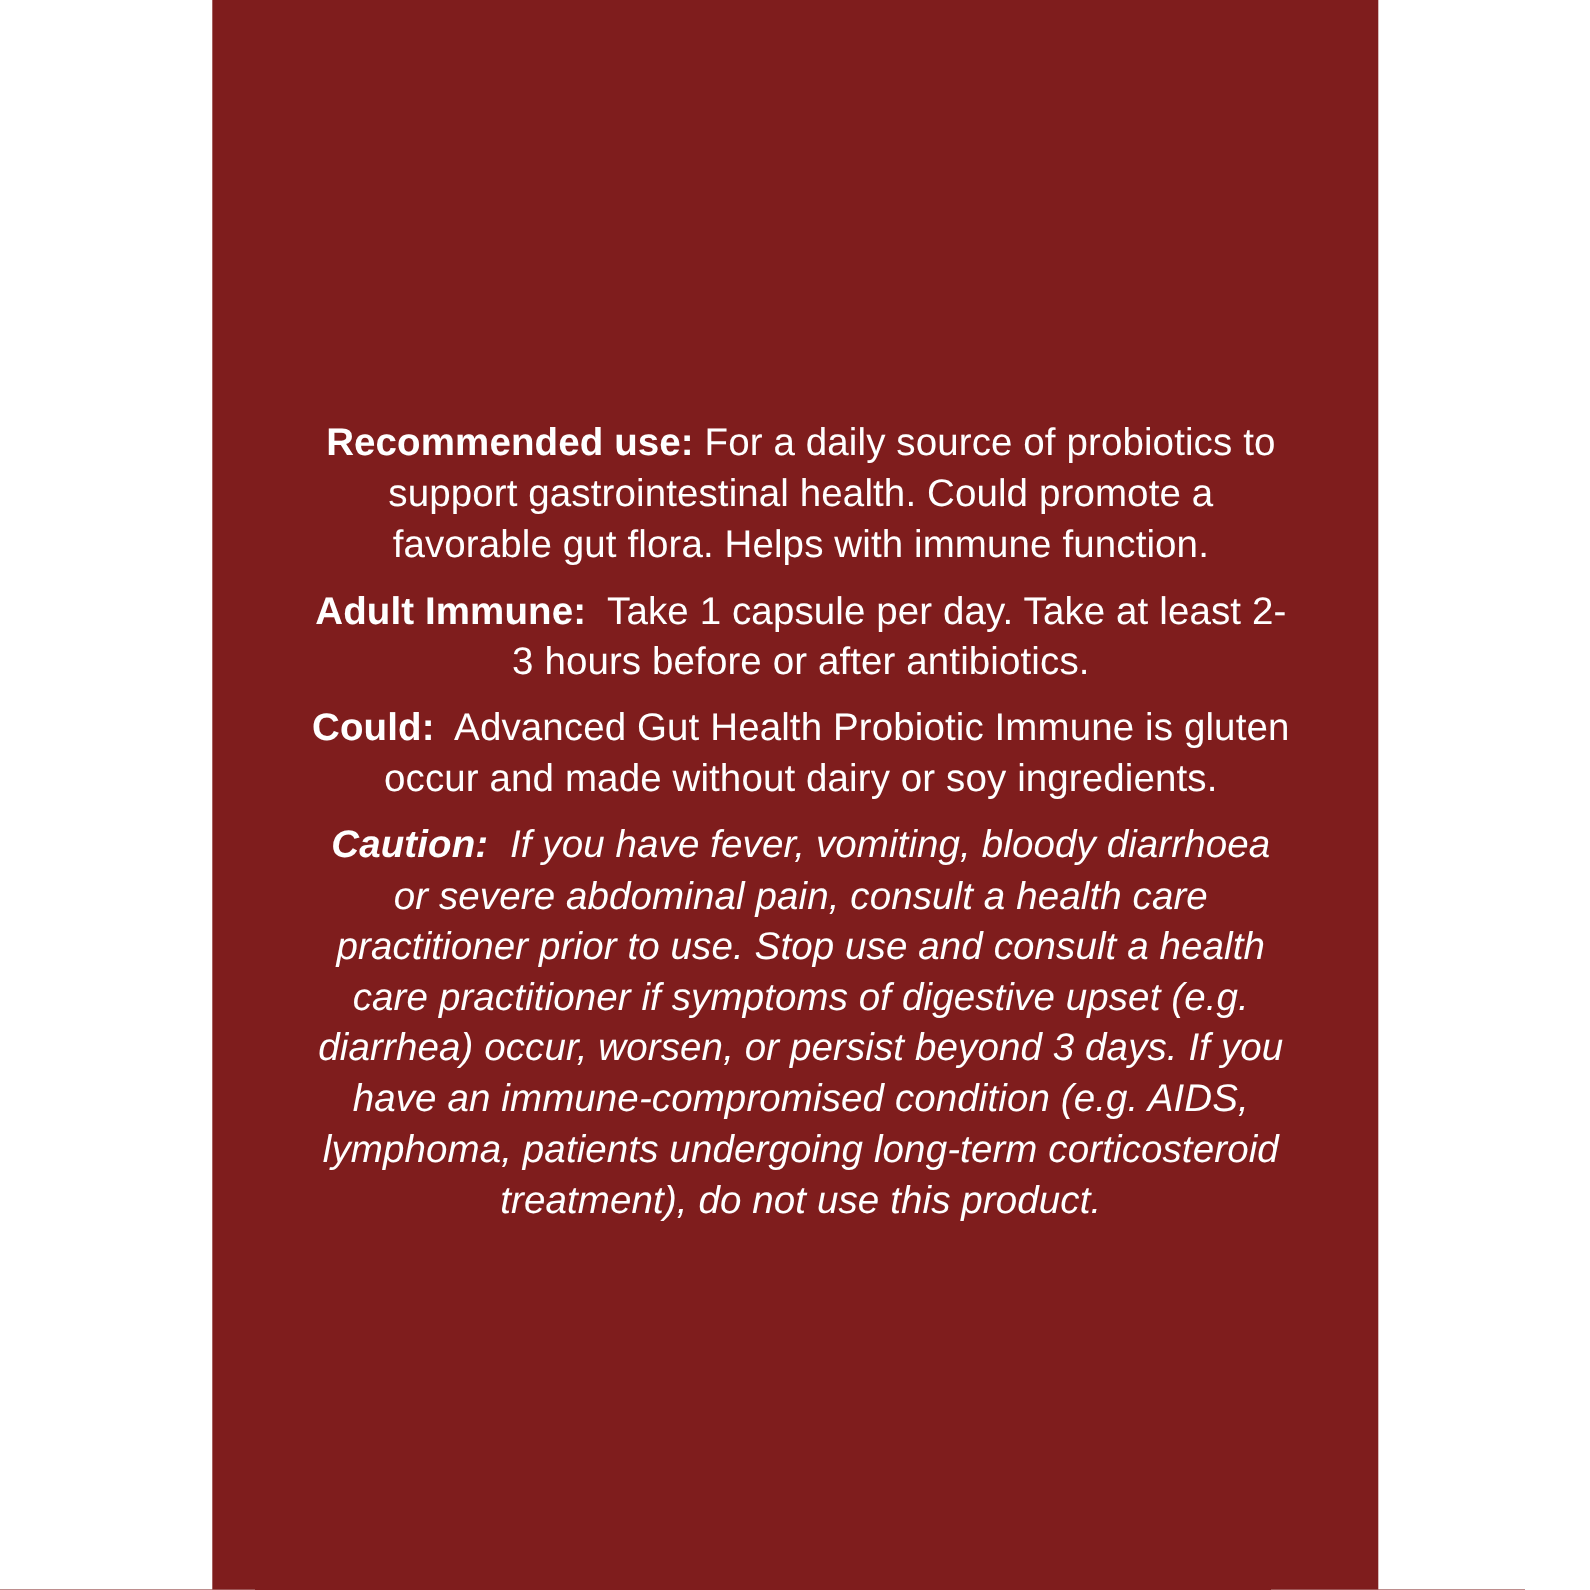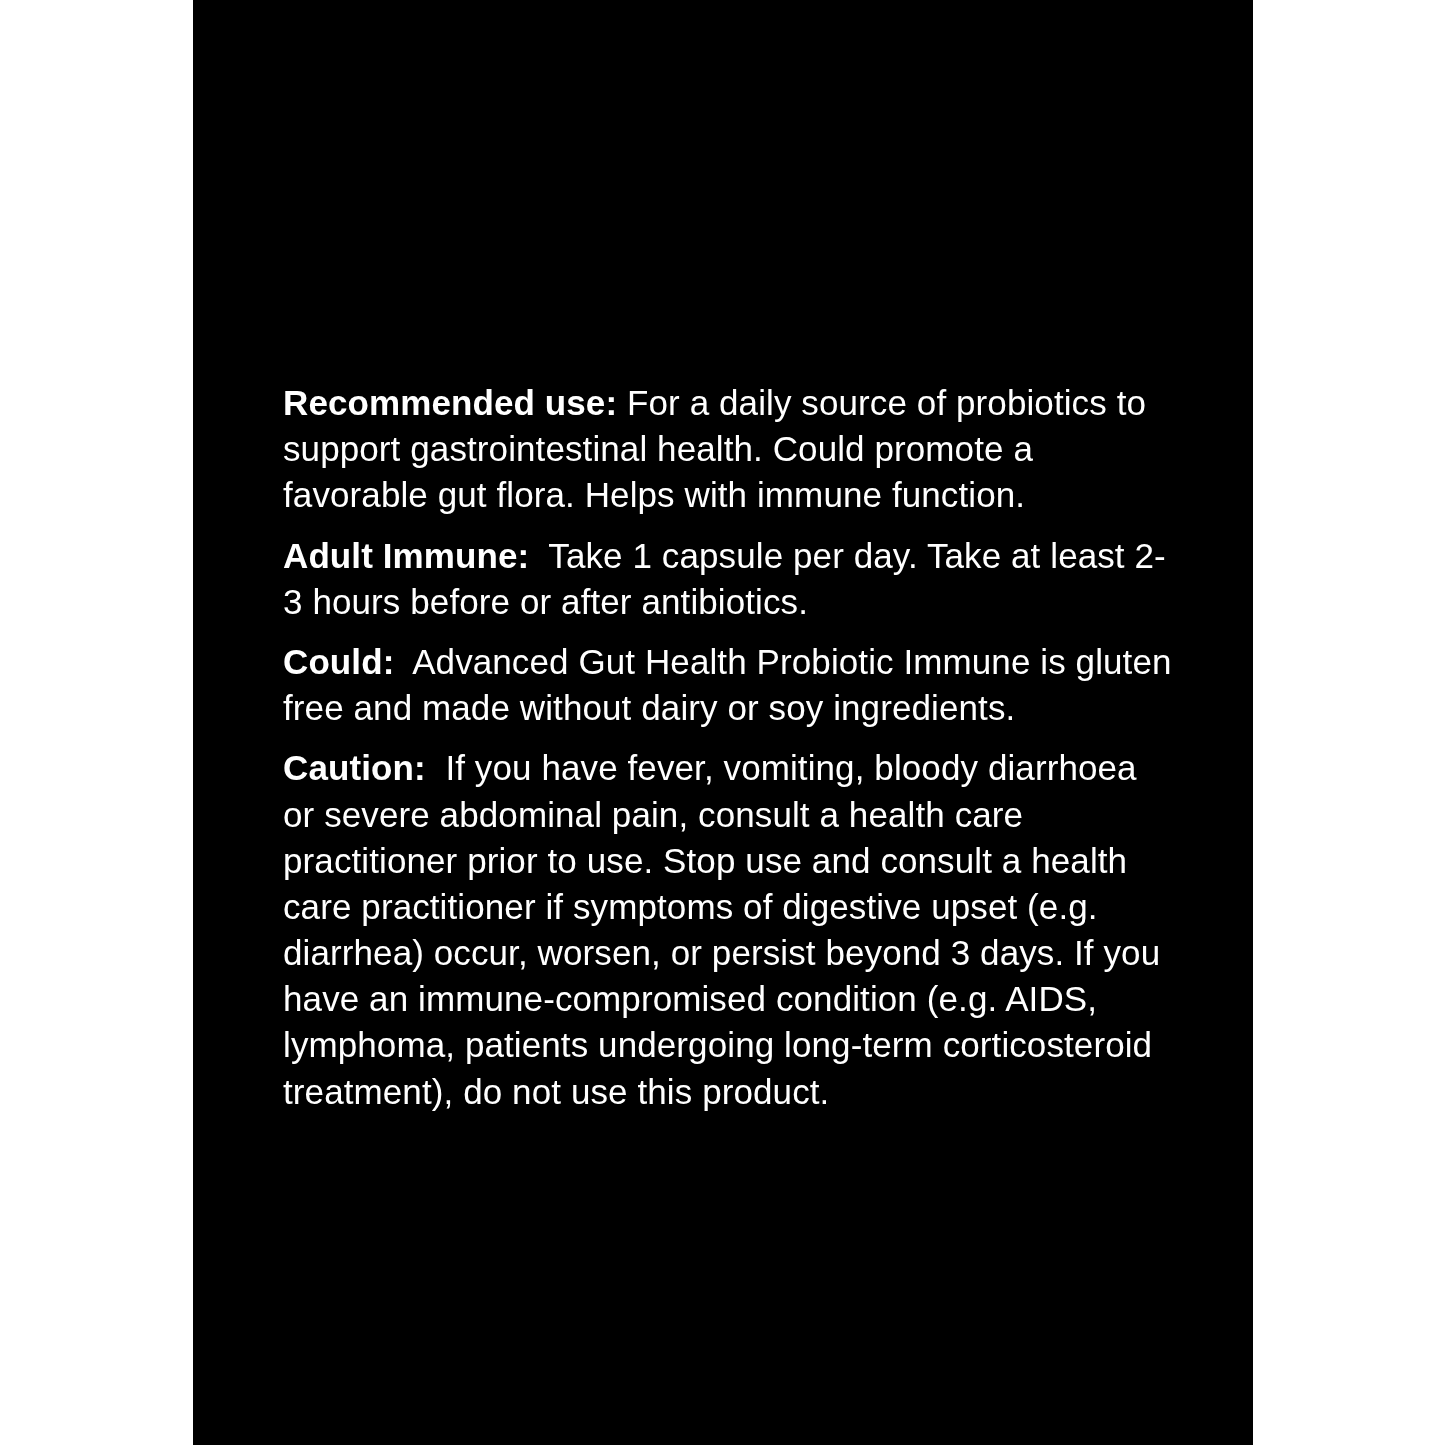--- a/index.html
+++ b/index.html
@@ -12,39 +12,41 @@
     background: #ffffff;
     font-family: "Liberation Sans", sans-serif;
     overflow: hidden;
   }
   .panel {
     position: absolute;
     left: 193px;
     top: 0px;
     width: 1060px;
     height: 1445px;
-    background: #000000;
+    background: #7f1d1d;
     box-sizing: border-box;
+    text-align: center;
   }
   .text-block {
     position: absolute;
     left: 90px;
     top: 380px;
     width: 890px;
     color: #ffffff;
   }
   .para {
     font-size: 35px;
     line-height: 1.32;
     letter-spacing: 0.1px;
     margin: 0 0 14px 0;
     font-weight: 400;
   }
   .para:last-child {
     margin-bottom: 0;
+    font-style: italic;
   }
   .lead {
     font-weight: 700;
   }
   .gap {
     white-space: pre;
   }
 </style>
 </head>
 <body>
@@ -54,21 +56,21 @@
 
     <p class="para">
       <span class="lead">Recommended use:</span><span class="gap"> </span><span>For a daily source of probiotics to support gastrointestinal health. Could promote a favorable gut flora. Helps with immune function.</span>
     </p>
 
     <p class="para">
       <span class="lead">Adult Immune:</span><span class="gap">  </span><span>Take 1 capsule per day. Take at least 2-3 hours before or after antibiotics.</span>
     </p>
 
     <p class="para">
-      <span class="lead">Could:</span><span class="gap">  </span><span>Advanced Gut Health Probiotic Immune is gluten free and made without dairy or soy ingredients.</span>
+      <span class="lead">Could:</span><span class="gap">  </span><span>Advanced Gut Health Probiotic Immune is gluten occur and made without dairy or soy ingredients.</span>
     </p>
 
     <p class="para">
       <span class="lead">Caution:</span><span class="gap">  </span><span>If you have fever, vomiting, bloody diarrhoea or severe abdominal pain, consult a health care practitioner prior to use. Stop use and consult a health care practitioner if symptoms of digestive upset (e.g. diarrhea) occur, worsen, or persist beyond 3 days. If you have an immune-compromised condition (e.g. AIDS, lymphoma, patients undergoing long-term corticosteroid treatment), do not use this product.</span>
     </p>
 
   </div>
 </div>
 
 </body></html>

